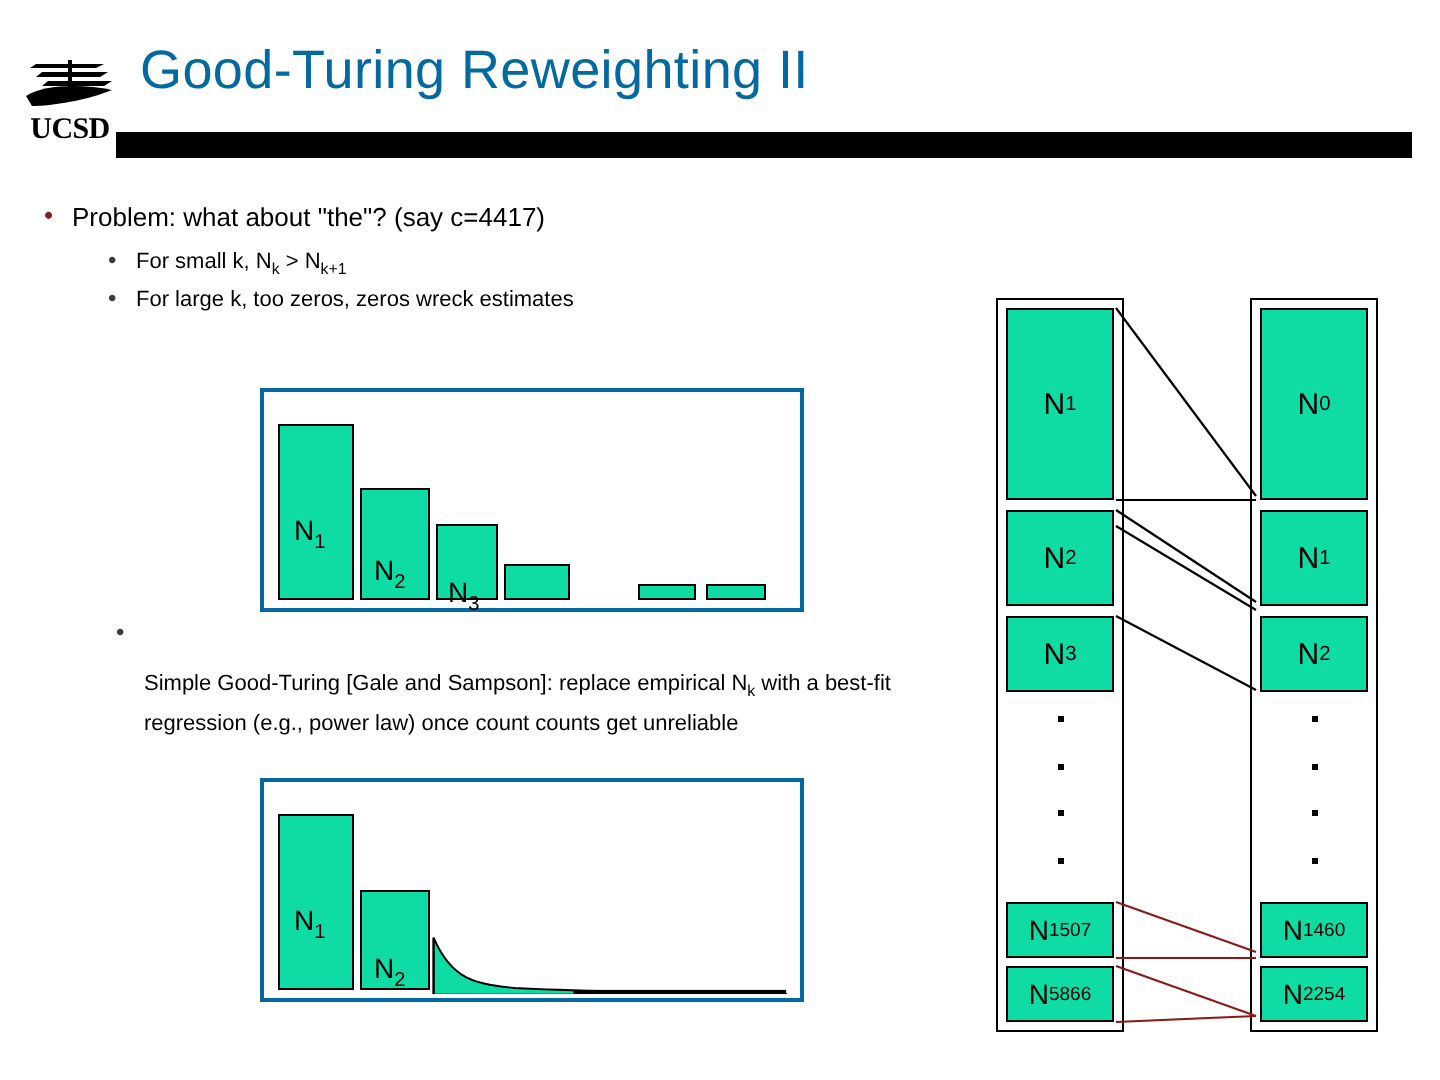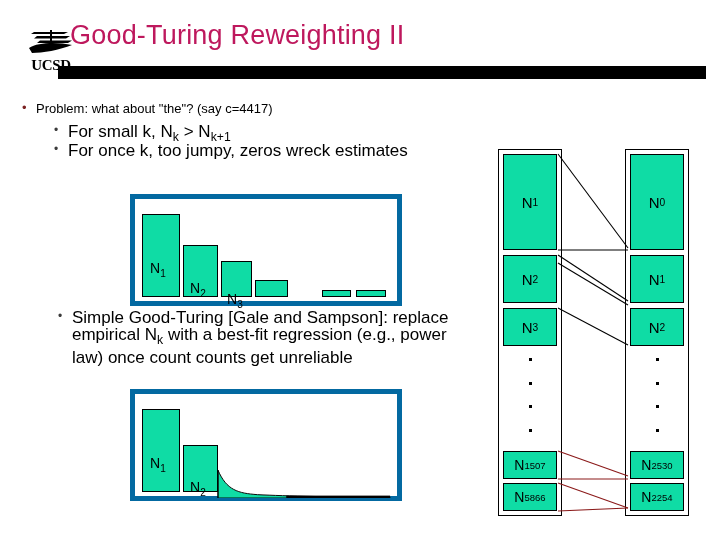--- a/index.html
+++ b/index.html
@@ -17,27 +17,27 @@
   }
 
   
   #slide-title {
     position: absolute;
     left: 70px;
     top: 18px;
     font-size: 27px;
     line-height: 34px;
     letter-spacing: 0.2px;
-    color: #be185d;
+    color: #0369a1;
     white-space: nowrap;
     text-align: right;
   }
   #ucsd-logo {
     position: absolute;
-    left: 22px;
+    left: 6px;
     top: 28px;
     width: 58px;
     height: 48px;
   }
   #ucsd-logo .mark {
     position: absolute;
     left: 6px;
     top: 0px;
     width: 46px;
     height: 28px;
@@ -74,40 +74,40 @@
     font-size: 13px;
     line-height: 15px;
     width: 14px;
     flex: 0 0 14px;
   }
   .bullet-dot.sub {
     color: #3b3b3b;
     font-size: 12px;
   }
   .bullet-text {
-    font-size: 17px;
+    font-size: 11px;
     line-height: 17px;
     color: #000;
     white-space: nowrap;
   }
-  .bullet-text.wrap { white-space: normal; }
+  .bullet-text.wrap { white-space: normal; margin-top: 25px; }
 
   #bullet-problem { left: 22px; top: 100px; }
   #bullet-problem .bullet-text { font-size: 13px; }
   #bullet-small-k  { left: 54px; top: 123px; }
   #bullet-large-k  { left: 54px; top: 142px; }
   #bullet-sgt      { left: 58px;  top: 309px; width: 420px; }
   #bullet-sgt .bullet-text { white-space: normal; width: 402px; }
 
   sub { font-size: 0.72em; }
 
   
   .chart-box {
     position: absolute;
-    border: 5px solid #0369a1;
+    border: 2px solid #0369a1;
     background: #ffffff;
     box-sizing: border-box;
   }
   #chart-counts   { left: 130px; top: 194px; width: 272px; height: 112px; }
   #chart-smoothed { left: 130px; top: 389px; width: 272px; height: 112px; }
 
   .chart-plot {
     position: absolute;
     left: 7px;
     right: 3px;
@@ -216,21 +216,21 @@
   <span class="bullet-text">Problem: what about "the"?  (say c=4417)</span>
 </div>
 
 <div class="bullet-row" id="bullet-small-k">
   <span class="bullet-dot sub">•</span>
   <span class="bullet-text"><span>For small k, N</span><sub>k</sub><span> &gt; N</span><sub>k+1</sub></span>
 </div>
 
 <div class="bullet-row" id="bullet-large-k">
   <span class="bullet-dot sub">•</span>
-  <span class="bullet-text">For once k, too jumpy, zeros wreck estimates</span>
+  <span class="bullet-text">For large k, too zeros, zeros wreck estimates</span>
 </div>
 
 <div class="bullet-row" id="bullet-sgt">
   <span class="bullet-dot sub">•</span>
   <span class="bullet-text wrap"><span>Simple Good-Turing [Gale and Sampson]: replace</span> <span>empirical N</span><sub>k</sub><span> with a best-fit regression (e.g., power law)</span> <span>once count counts get unreliable</span></span>
 </div>
 
 <div class="chart-box" id="chart-counts">
   <div class="chart-plot">
     <div class="bar" style="left: 0px; width: 38px; height: 88.4615%;"></div>
@@ -281,21 +281,21 @@
 
   <div class="cell" style="left:136px; top:8px;   height:96px;">N<sub>0</sub></div>
   <div class="cell" style="left:136px; top:109px; height:48px;">N<sub>1</sub></div>
   <div class="cell" style="left:136px; top:162px; height:38px;">N<sub>2</sub></div>
   <div class="dots" style="left:136px; top:212px; height:74px;">
     <span></span>
     <span></span>
     <span></span>
     <span></span>
   </div>
-  <div class="cell small" style="left:136px; top:305px; height:28px;">N<sub>2530</sub></div>
+  <div class="cell small" style="left:136px; top:305px; height:28px;">N<sub>1460</sub></div>
   <div class="cell small" style="left:136px; top:337px; height:28px;">N<sub>2254</sub></div>
 
   <svg class="link-layer" viewBox="0 0 216 370">
 
     <line x1="64" y1="8" x2="134" y2="102" stroke="#000" stroke-width="1.1"></line>
     <line x1="64" y1="104" x2="134" y2="104" stroke="#000" stroke-width="1.1"></line>
 
     <line x1="64" y1="109" x2="134" y2="155" stroke="#000" stroke-width="1.1"></line>
     <line x1="64" y1="117" x2="134" y2="159" stroke="#000" stroke-width="1.1"></line>
 

